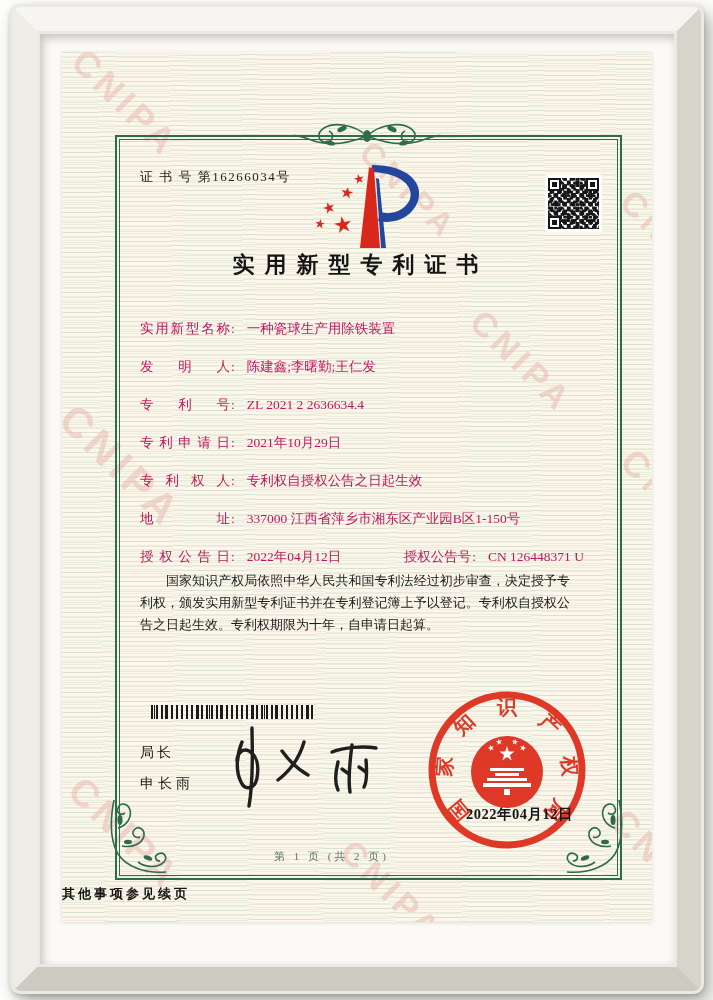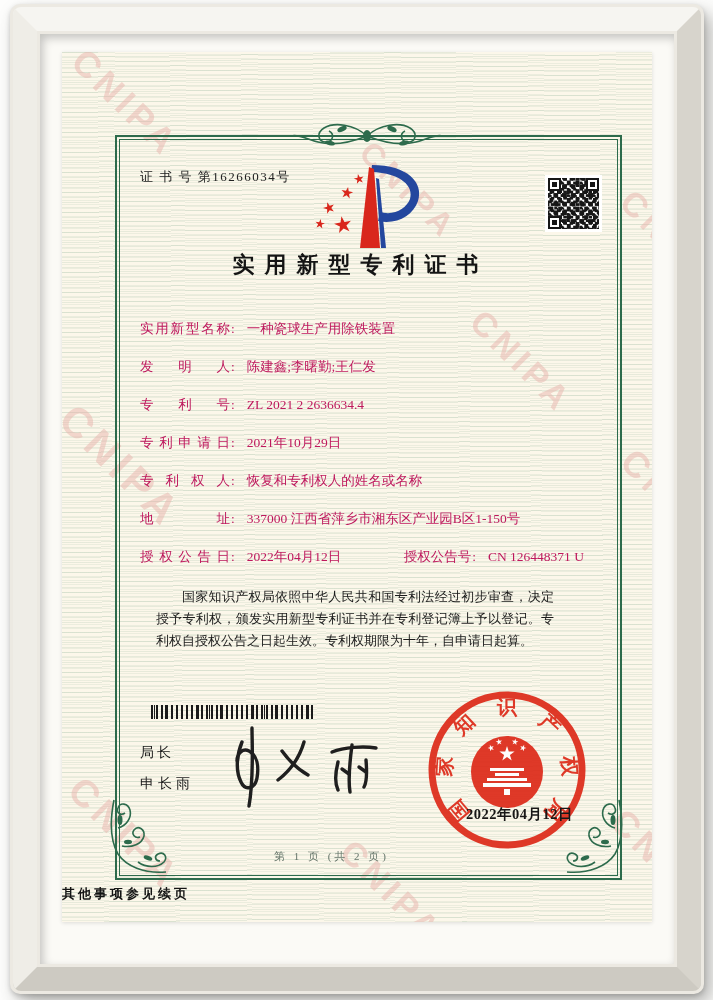--- a/index.html
+++ b/index.html
@@ -45,21 +45,21 @@
   .logo{left:250px;top:110px;width:115px;height:92px;}
   .title{left:53px;top:198px;width:459px;text-align:center;font-size:22px;font-weight:bold;
          letter-spacing:10px;color:#141414;margin-left:16px;}
   .frow{left:78px;font-size:13.5px;color:#be185d;white-space:nowrap;}
   .frow .lbl{display:inline-block;width:90px;text-align:justify;text-align-last:justify;}
   .frow .col{margin-left:1px;}
   .frow .val{margin-left:12px;}
   .frow .lbl2{margin-left:59px;}
   .paras{left:78px;top:518px;width:430px;font-size:13px;line-height:1.68;color:#1b1b1b;
          text-align:justify;}
-  .paras p{margin:16px;text-indent:2em;}
+  .paras p{margin:0;text-indent:2em;}
   .barcode{left:89px;top:653px;width:162px;height:14px;
      background:
       repeating-linear-gradient(90deg,#1a1a1a 0 2px, transparent 2px 5px),
       repeating-linear-gradient(90deg, transparent 0 3px,#1a1a1a 3px 4px, transparent 4px 11px);}
   .signer-title{left:78px;top:692px;font-size:14px;letter-spacing:3px;color:#1a1a1a;}
   .signer-name{left:78px;top:723px;font-size:14px;letter-spacing:4px;color:#1a1a1a;}
   .signature{left:150px;top:668px;width:195px;height:98px;}
   .seal{left:361px;top:634px;width:168px;height:168px;z-index:4;opacity:.93;}
   .seal-date{left:380px;top:753px;width:155px;text-align:center;font-size:14.5px;font-weight:600;
              color:#171717;z-index:5;letter-spacing:.5px;}
@@ -172,21 +172,21 @@
     <div class="z frow" style="top:306px">
       <span class="lbl">发明人</span><span class="col">:</span><span class="val">陈建鑫;李曙勤;王仁发</span>
     </div>
     <div class="z frow" style="top:344px">
       <span class="lbl">专利号</span><span class="col">:</span><span class="val">ZL 2021 2 2636634.4</span>
     </div>
     <div class="z frow" style="top:382px">
       <span class="lbl">专利申请日</span><span class="col">:</span><span class="val">2021年10月29日</span>
     </div>
     <div class="z frow" style="top:420px">
-      <span class="lbl">专利权人</span><span class="col">:</span><span class="val">恢复和专利权人的姓名或名称</span>
+      <span class="lbl">专利权人</span><span class="col">:</span><span class="val">专利权自授权公告之日起生效</span>
     </div>
     <div class="z frow" style="top:458px">
       <span class="lbl">地址</span><span class="col">:</span><span class="val">337000 江西省萍乡市湘东区产业园B区1-150号</span>
     </div>
     <div class="z frow" style="top:496px">
       <span class="lbl">授权公告日</span><span class="col">:</span><span class="val">2022年04月12日</span>
       <span class="lbl2">授权公告号</span><span class="col">:</span><span class="val">CN 126448371 U</span>
     </div>
 
     <div class="z paras">

